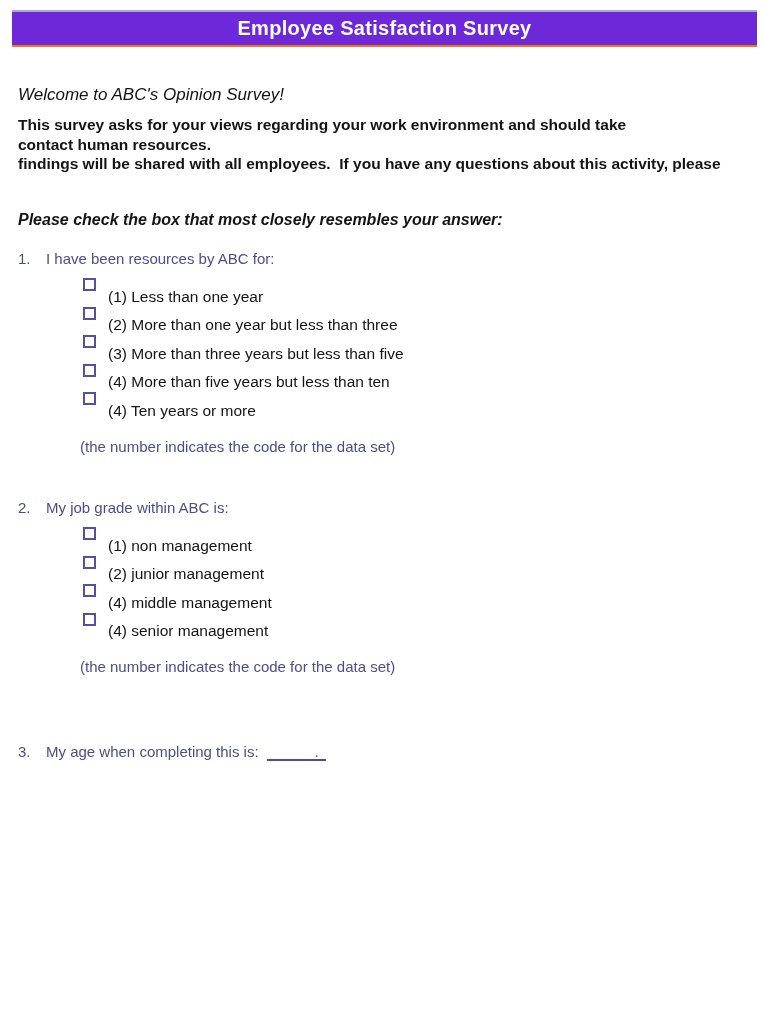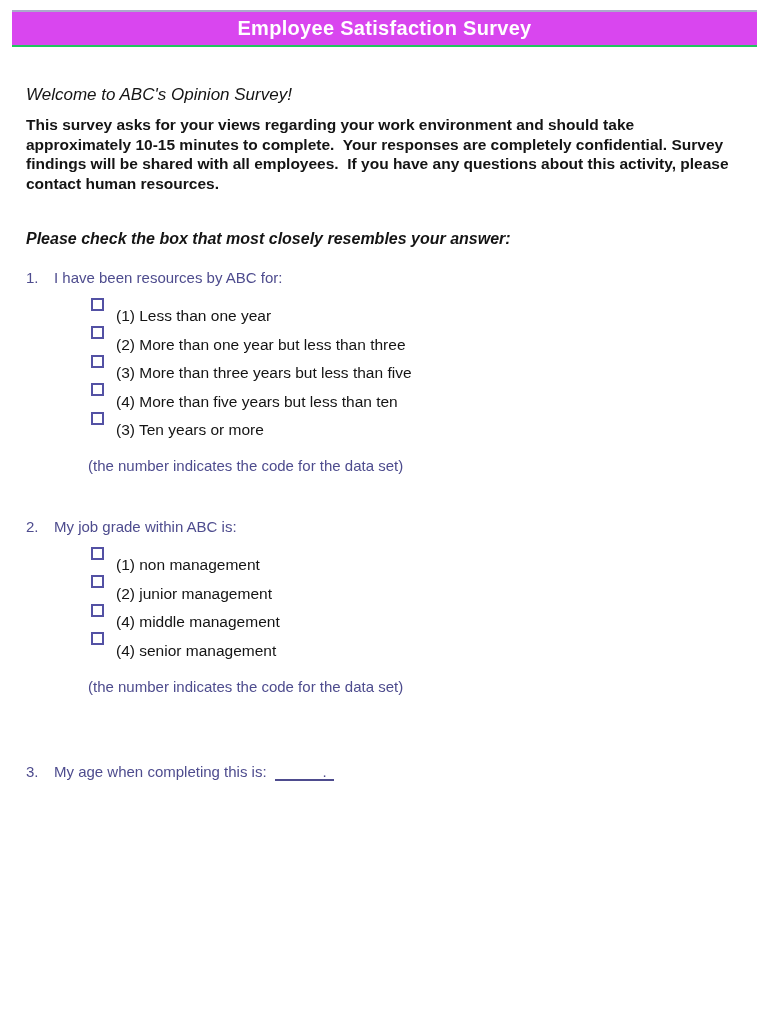--- a/index.html
+++ b/index.html
@@ -9,33 +9,33 @@
     font-family: "Liberation Sans", sans-serif;
     color: #141414;
     overflow: hidden;
   }
   .page { position: relative; width: 763px; height: 1024px; background: #ffffff; }
 
   
   .title-bar {
     margin: 10px 6px 0 12px;
     height: 33px;
-    background: #d946ef;
+    background: #6d28d9;
     border-top: 2px solid #aba9cb;
-    border-bottom: 2px solid #22c55e;
+    border-bottom: 2px solid #f97316;
     display: flex; align-items: center; justify-content: center;
   }
   .title-bar h1 {
     color: #ffffff;
     font-size: 20px;
     font-weight: bold;
     letter-spacing: 0.3px;
   }
 
-  .content { padding-left: 26px; padding-right: 8px; }
+  .content { padding-left: 18px; padding-right: 8px; }
 
   .welcome {
     margin-top: 38px;
     font-size: 17px;
     font-style: italic;
     color: #141414;
   }
 
   .intro { margin-top: 10px; font-weight: bold; }
   .intro-line {
@@ -121,23 +121,22 @@
   <header class="title-bar">
     <h1>Employee Satisfaction Survey</h1>
   </header>
 
   <main class="content">
 
     <p class="welcome">Welcome to ABC's Opinion Survey!</p>
 
     <div class="intro">
       <div class="intro-line">This survey asks for your views regarding your work environment and should take</div>
-      <div class="intro-line">approximately 10-15 minutes to complete.  Your responses are completely confidential. Survey</div>
+      <div class="intro-line">contact human resources.</div>
       <div class="intro-line">findings will be shared with all employees.  If you have any questions about this activity, please</div>
-      <div class="intro-line">contact human resources.</div>
     </div>
 
     <p class="instruction">Please check the box that most closely resembles your answer:</p>
 
     <section class="question q1">
       <div class="q-line">
         <span class="q-num">1.</span>
         <span class="q-text">I have been resources by ABC for:</span>
       </div>
       <div class="options">
@@ -152,21 +151,21 @@
         <div class="option">
           <span class="checkbox"></span>
           <span class="option-label">(3) More than three years but less than five</span>
         </div>
         <div class="option">
           <span class="checkbox"></span>
           <span class="option-label">(4) More than five years but less than ten</span>
         </div>
         <div class="option">
           <span class="checkbox"></span>
-          <span class="option-label">(3) Ten years or more</span>
+          <span class="option-label">(4) Ten years or more</span>
         </div>
       </div>
       <p class="note">(the number indicates the code for the data set)</p>
     </section>
 
     <section class="question q2">
       <div class="q-line">
         <span class="q-num">2.</span>
         <span class="q-text">My job grade within ABC is:</span>
       </div>

